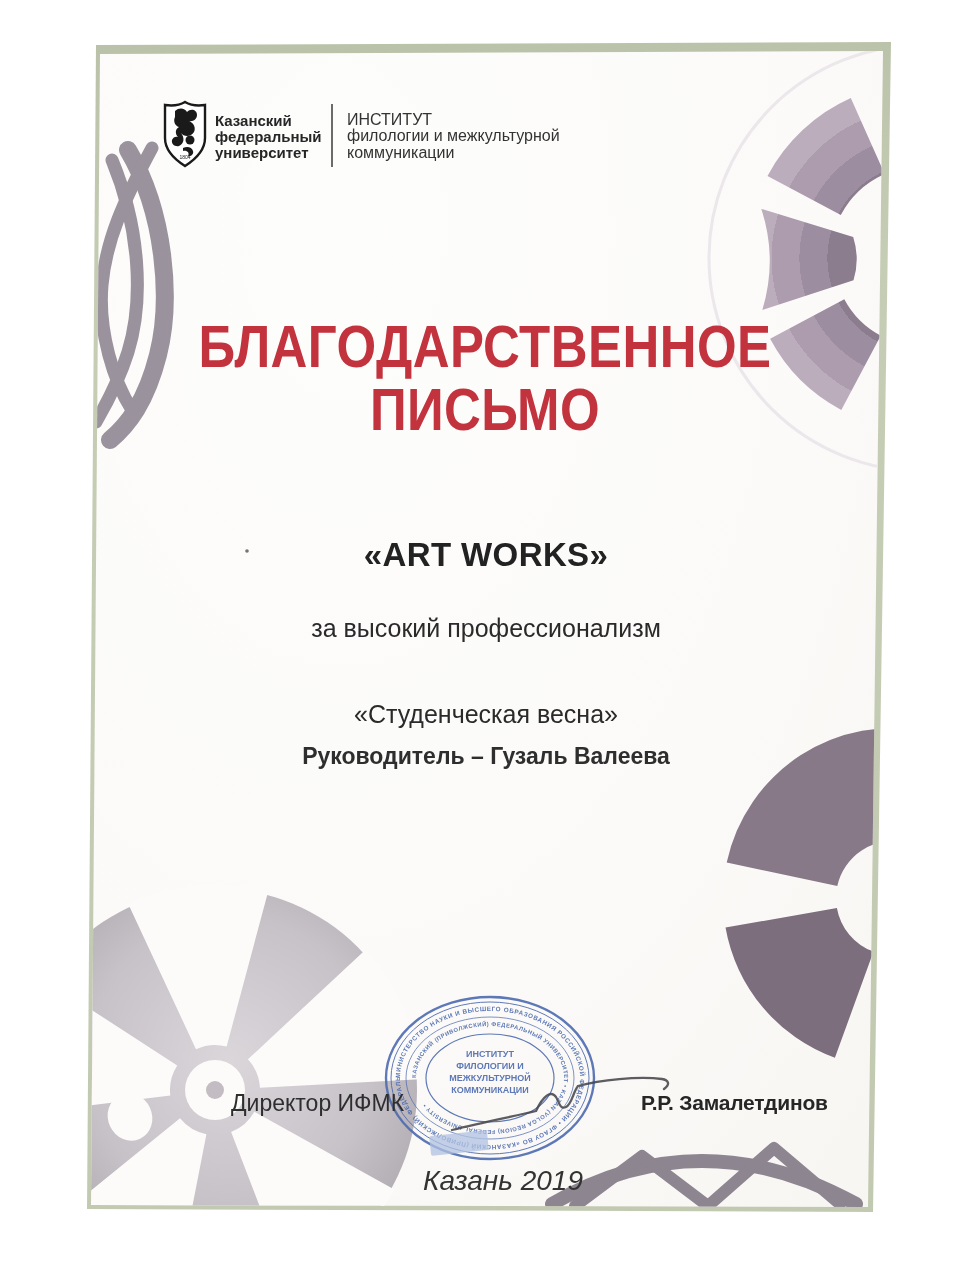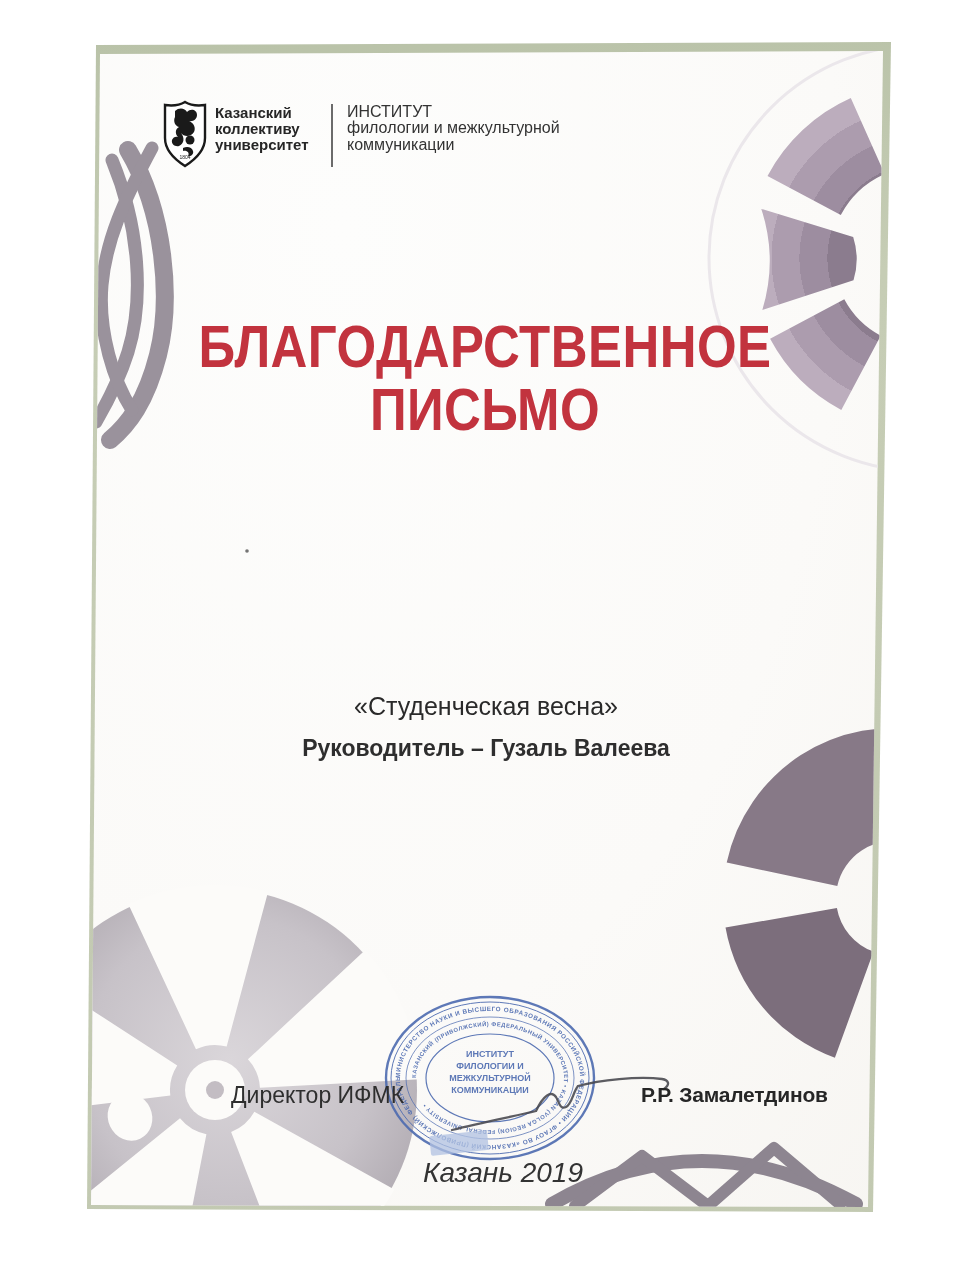--- a/index.html
+++ b/index.html
@@ -9,21 +9,21 @@
 ,         background:rgba(90,90,82,.30);filter:blur(6px);border-radius:50%;}
   .backing{position:absolute;inset:0;
            clip-path:polygon(96px 45px,891px 42px,873px 1212px,87px 1209px);
            background:linear-gradient(178deg,#67765c 0px,#9fab8e 9px,#b9c2a8 40px,#c6cdb5 300px,#c2c9b1 100%);}
   .paper{position:absolute;inset:0;
          clip-path:polygon(100px 54px,883px 51px,868px 1207px,91px 1205px);
          background:radial-gradient(ellipse at 35% 18%,#fdfdfc 0%,#fbfaf8 55%,#f6f4f0 100%);
          box-shadow:inset 3px 0 6px rgba(0,0,0,.05), inset 0 -3px 6px rgba(0,0,0,.05);}
   .art{position:absolute;left:0;top:0;width:980px;height:1268px;}
   .logo{position:absolute;left:163px;top:100px;width:44px;height:68px;}
-  .txt{position:absolute;color:#2d2d2d;}
+  .txt{position:absolute;color:#2d2d2d;margin-top:8px;}
   .uni{left:215px;top:105px;font-size:15px;line-height:16.2px;font-weight:700;color:#262626;}
   .divider{position:absolute;left:331px;top:104px;width:1.5px;height:63px;background:#6b6b6b;}
   .inst{left:347px;top:104px;font-size:16px;line-height:16.4px;font-weight:400;color:#333333;}
   .title-line{position:absolute;left:485px;transform:translateX(-50%);white-space:nowrap;
               color:#c2333e;font-weight:700;font-size:60px;}
   .cond{display:inline-block;transform:scaleX(.85);transform-origin:center;white-space:nowrap;letter-spacing:.5px;}
   .t1{top:312px;} .t2{top:375px;}
   .center{left:486px;transform:translateX(-50%);white-space:nowrap;}
   .recip1{top:495px;font-size:27px;font-weight:700;letter-spacing:.4px;color:#262626;}
   .recip2{top:528px;font-size:33px;font-weight:700;letter-spacing:.4px;color:#222222;}
@@ -133,38 +133,40 @@
       <g fill="#1a1a1a">
         <path d="M12,11 C16,7 22,8 24,12 C28,8 34,10 34,15 C34,19 30,22 26,21 C31,23 33,28 31,32 C28,37 21,37 18,33 C22,38 21,44 16,46 C12,47 8,44 9,40 C10,37 13,36 15,37 C12,34 12,29 16,27 C12,26 10,21 12,17 Z"></path>
         <circle cx="27" cy="40" r="4.5"></circle>
         <path d="M20,48 C24,46 29,47 30,51 C31,54 28,57 25,56 C27,53 24,50 20,51 Z"></path>
       </g>
       <text x="22" y="59" font-size="5" text-anchor="middle" fill="#1a1a1a">1804</text>
     </svg>
 
     <div class="txt uni">
       <div>Казанский</div>
-      <div>коллективу</div>
+      <div>федеральный</div>
       <div>университет</div>
     </div>
     <div class="divider"></div>
     <div class="txt inst">
       <div>ИНСТИТУТ</div>
       <div>филологии и межкультурной</div>
       <div>коммуникации</div>
     </div>
 
     <div class="title-line t1">
       <span class="cond">БЛАГОДАРСТВЕННОЕ</span>
     </div>
     <div class="title-line t2">
       <span class="cond">ПИСЬМО</span>
     </div>
 
+    <div class="txt center recip2">«ART WORKS»</div>
 
+    <div class="txt center bodyl b1">за высокий профессионализм</div>
     <div class="txt center bodyl b3">«Студенческая весна»</div>
 
     <div class="txt center leader">Руководитель – Гузаль Валеева</div>
 
     <div class="txt role">Директор ИФМК</div>
     <div class="txt name">Р.Р. Замалетдинов</div>
 
     <div class="txt kazan">Казань 2019</div>
 
   </div>

